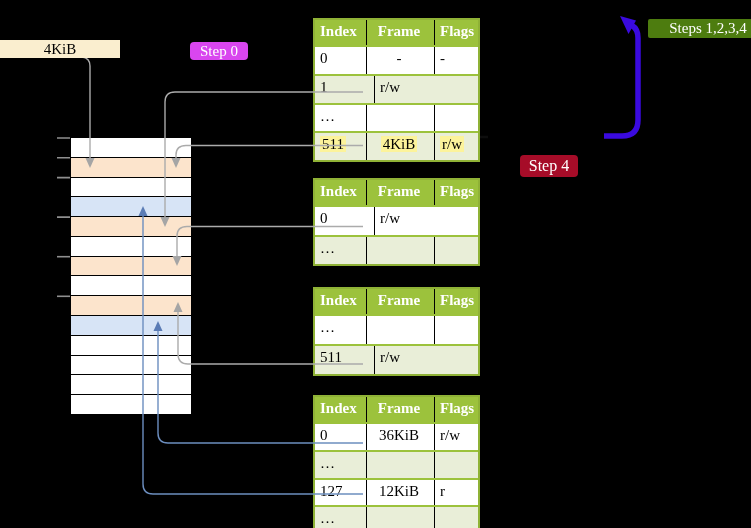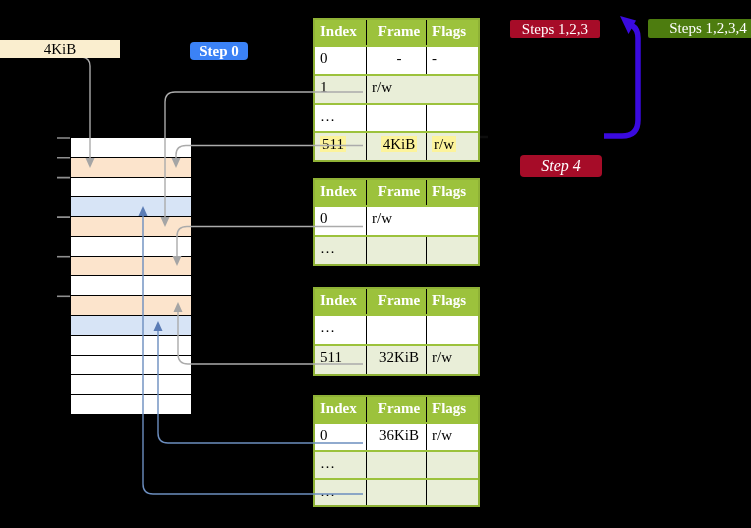--- a/index.html
+++ b/index.html
@@ -8,42 +8,42 @@
 
   
   .ptable{position:absolute;left:313px;width:167px;box-sizing:border-box;
           border:2px solid #8FB236;background:#9CC23C;z-index:1;}
   .pt-head{display:flex;height:25px;background:#9CC23C;color:#fff;font-weight:bold;}
   .pt-row{display:flex;background:#fff;border-top:2px solid #9CC23C;}
   .pt-row.alt{background:#E9EED8;}
   .c{box-sizing:border-box;padding:3px 0 0 5px;font-size:15px;white-space:nowrap;overflow:hidden;}
   .ci{width:51px;}
   .cf{width:60px;border-left:1.5px solid #000;text-align:center;}
-  .cg{flex:1;border-left:1.5px solid #000;}
+  .cg{flex:1;border-left:1.5px solid #000;margin-left:8px;}
   .tA .pt-row{height:26.75px;}
   .tB .pt-row{height:27.5px;}
   .tC .pt-row{height:28px;}
   .tD .pt-row{height:25.75px;}
   .hl{background:#FCF39B;padding:0 2px;}
 
   
   #stripe{position:absolute;left:71px;top:138px;width:120px;height:277px;z-index:1;}
   .mrow{height:19.79px;box-sizing:border-box;border-bottom:1.6px solid #000;background:#fff;}
   .mrow.frame{background:#FCE4CC;}
   .mrow.page{background:#D7E4F6;}
 
   
   .tag{position:absolute;z-index:3;font-size:15px;display:flex;align-items:center;
        justify-content:center;box-sizing:border-box;white-space:nowrap;}
   #size-label{left:0;top:40px;width:120px;height:18px;background:#FAEECF;color:#000;}
-  #step0{left:190px;top:42px;width:58px;height:18px;background:#3b82f6;color:#fff;border-radius:4px;font-weight:bold;}
+  #step0{left:190px;top:42px;width:58px;height:18px;background:#d946ef;color:#fff;border-radius:4px;}
   #steps123{left:510px;top:20px;width:90px;height:18px;background:#A60C28;color:#fff;border-radius:2px;}
   #steps1234{left:648px;top:19px;width:120px;height:19px;background:#4d7c0f;color:#fff;border-radius:2px;}
-  #step4{left:520px;top:155px;width:82px;height:22px;background:#A60C28;color:#fff;
-         border-radius:4px;font-size:16px;font-style:italic;}
+  #step4{left:520px;top:155px;width:58px;height:22px;background:#A60C28;color:#fff;
+         border-radius:4px;font-size:16px;}
 
   
   #overlay{position:absolute;left:0;top:0;width:751px;height:528px;z-index:2;pointer-events:none;}
   .gline{stroke:#ABABAB;stroke-width:1.4;fill:none;}
   .ghead{fill:#A5A5A5;stroke:none;}
   .bline{stroke:#6C8EBF;stroke-width:1.4;fill:none;}
   .bhead{fill:#5B7CB5;stroke:none;}
   .tick{stroke:#8F8F8F;stroke-width:1.6;}
   .bigblue{stroke:#3A0ADF;stroke-width:5.5;fill:none;}
   .bigbluehead{fill:#3A0ADF;stroke:none;}
@@ -120,40 +120,44 @@
       <div class="c cf">Frame</div>
       <div class="c cg">Flags</div>
     </div>
     <div class="pt-row">
       <div class="c ci">…</div>
       <div class="c cf"></div>
       <div class="c cg"></div>
     </div>
     <div class="pt-row alt">
       <div class="c ci">511</div>
-      <div class="c cf">32KiB</div>
       <div class="c cg">r/w</div>
     </div>
   </div>
 
   <div class="ptable tD" style="top:395px">
     <div class="pt-head">
       <div class="c ci">Index</div>
       <div class="c cf">Frame</div>
       <div class="c cg">Flags</div>
     </div>
     <div class="pt-row">
       <div class="c ci">0</div>
       <div class="c cf">36KiB</div>
       <div class="c cg">r/w</div>
     </div>
     <div class="pt-row alt">
       <div class="c ci">…</div>
       <div class="c cf"></div>
       <div class="c cg"></div>
+    </div>
+    <div class="pt-row">
+      <div class="c ci">127</div>
+      <div class="c cf">12KiB</div>
+      <div class="c cg">r</div>
     </div>
     <div class="pt-row alt">
       <div class="c ci">…</div>
       <div class="c cf"></div>
       <div class="c cg"></div>
     </div>
   </div>
 
   <svg id="overlay" viewBox="0 0 751 528">
 
@@ -204,17 +208,16 @@
     <line x1="480" y1="137" x2="488" y2="137" stroke="#0d0d0d" stroke-width="2.5"></line>
 
     <g>
       <path class="bigblue" d="M604,136 L622,136 Q638,136 638,120 L638,38 Q638,29 632,25.5"></path>
       <polygon class="bigbluehead" points="620,16 636,20.5 628.5,34"></polygon>
     </g>
   </svg>
 
   <div id="size-label" class="tag">4KiB</div>
   <div id="step0" class="tag">Step 0</div>
-  <div id="steps123" class="tag">Steps 1,2,3</div>
   <div id="steps1234" class="tag">Steps 1,2,3,4</div>
   <div id="step4" class="tag">Step 4</div>
 
 </div>
 
 </body></html>

